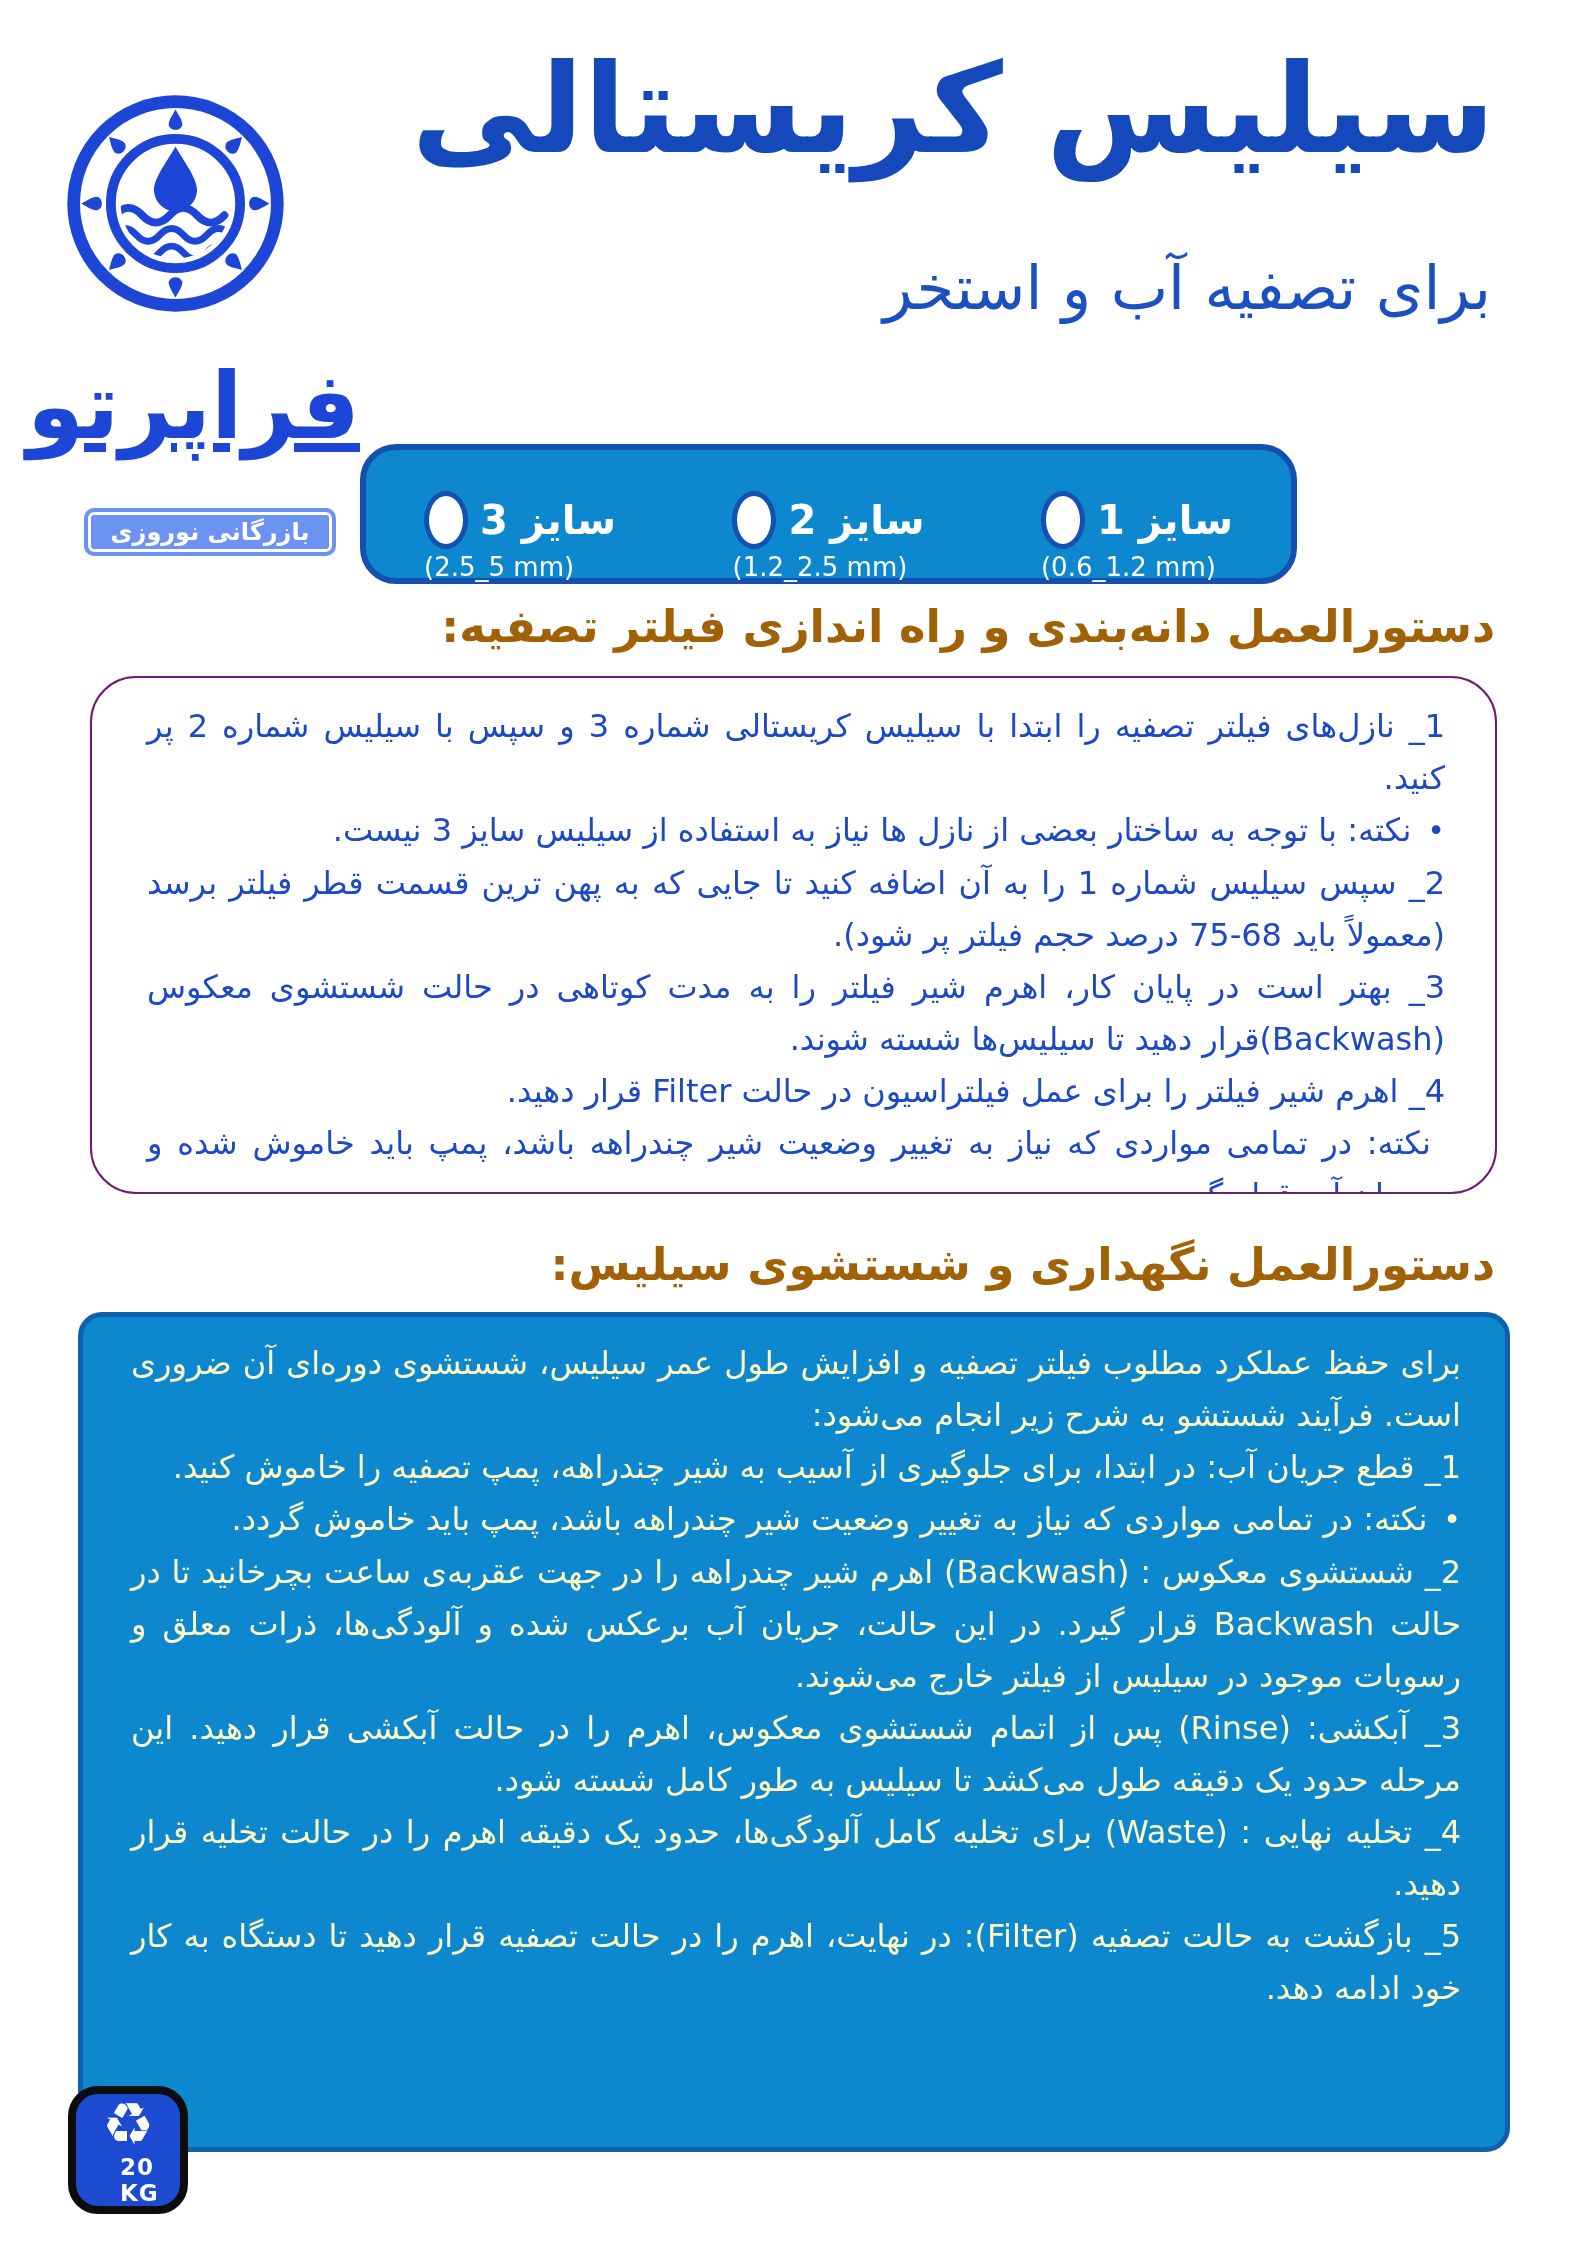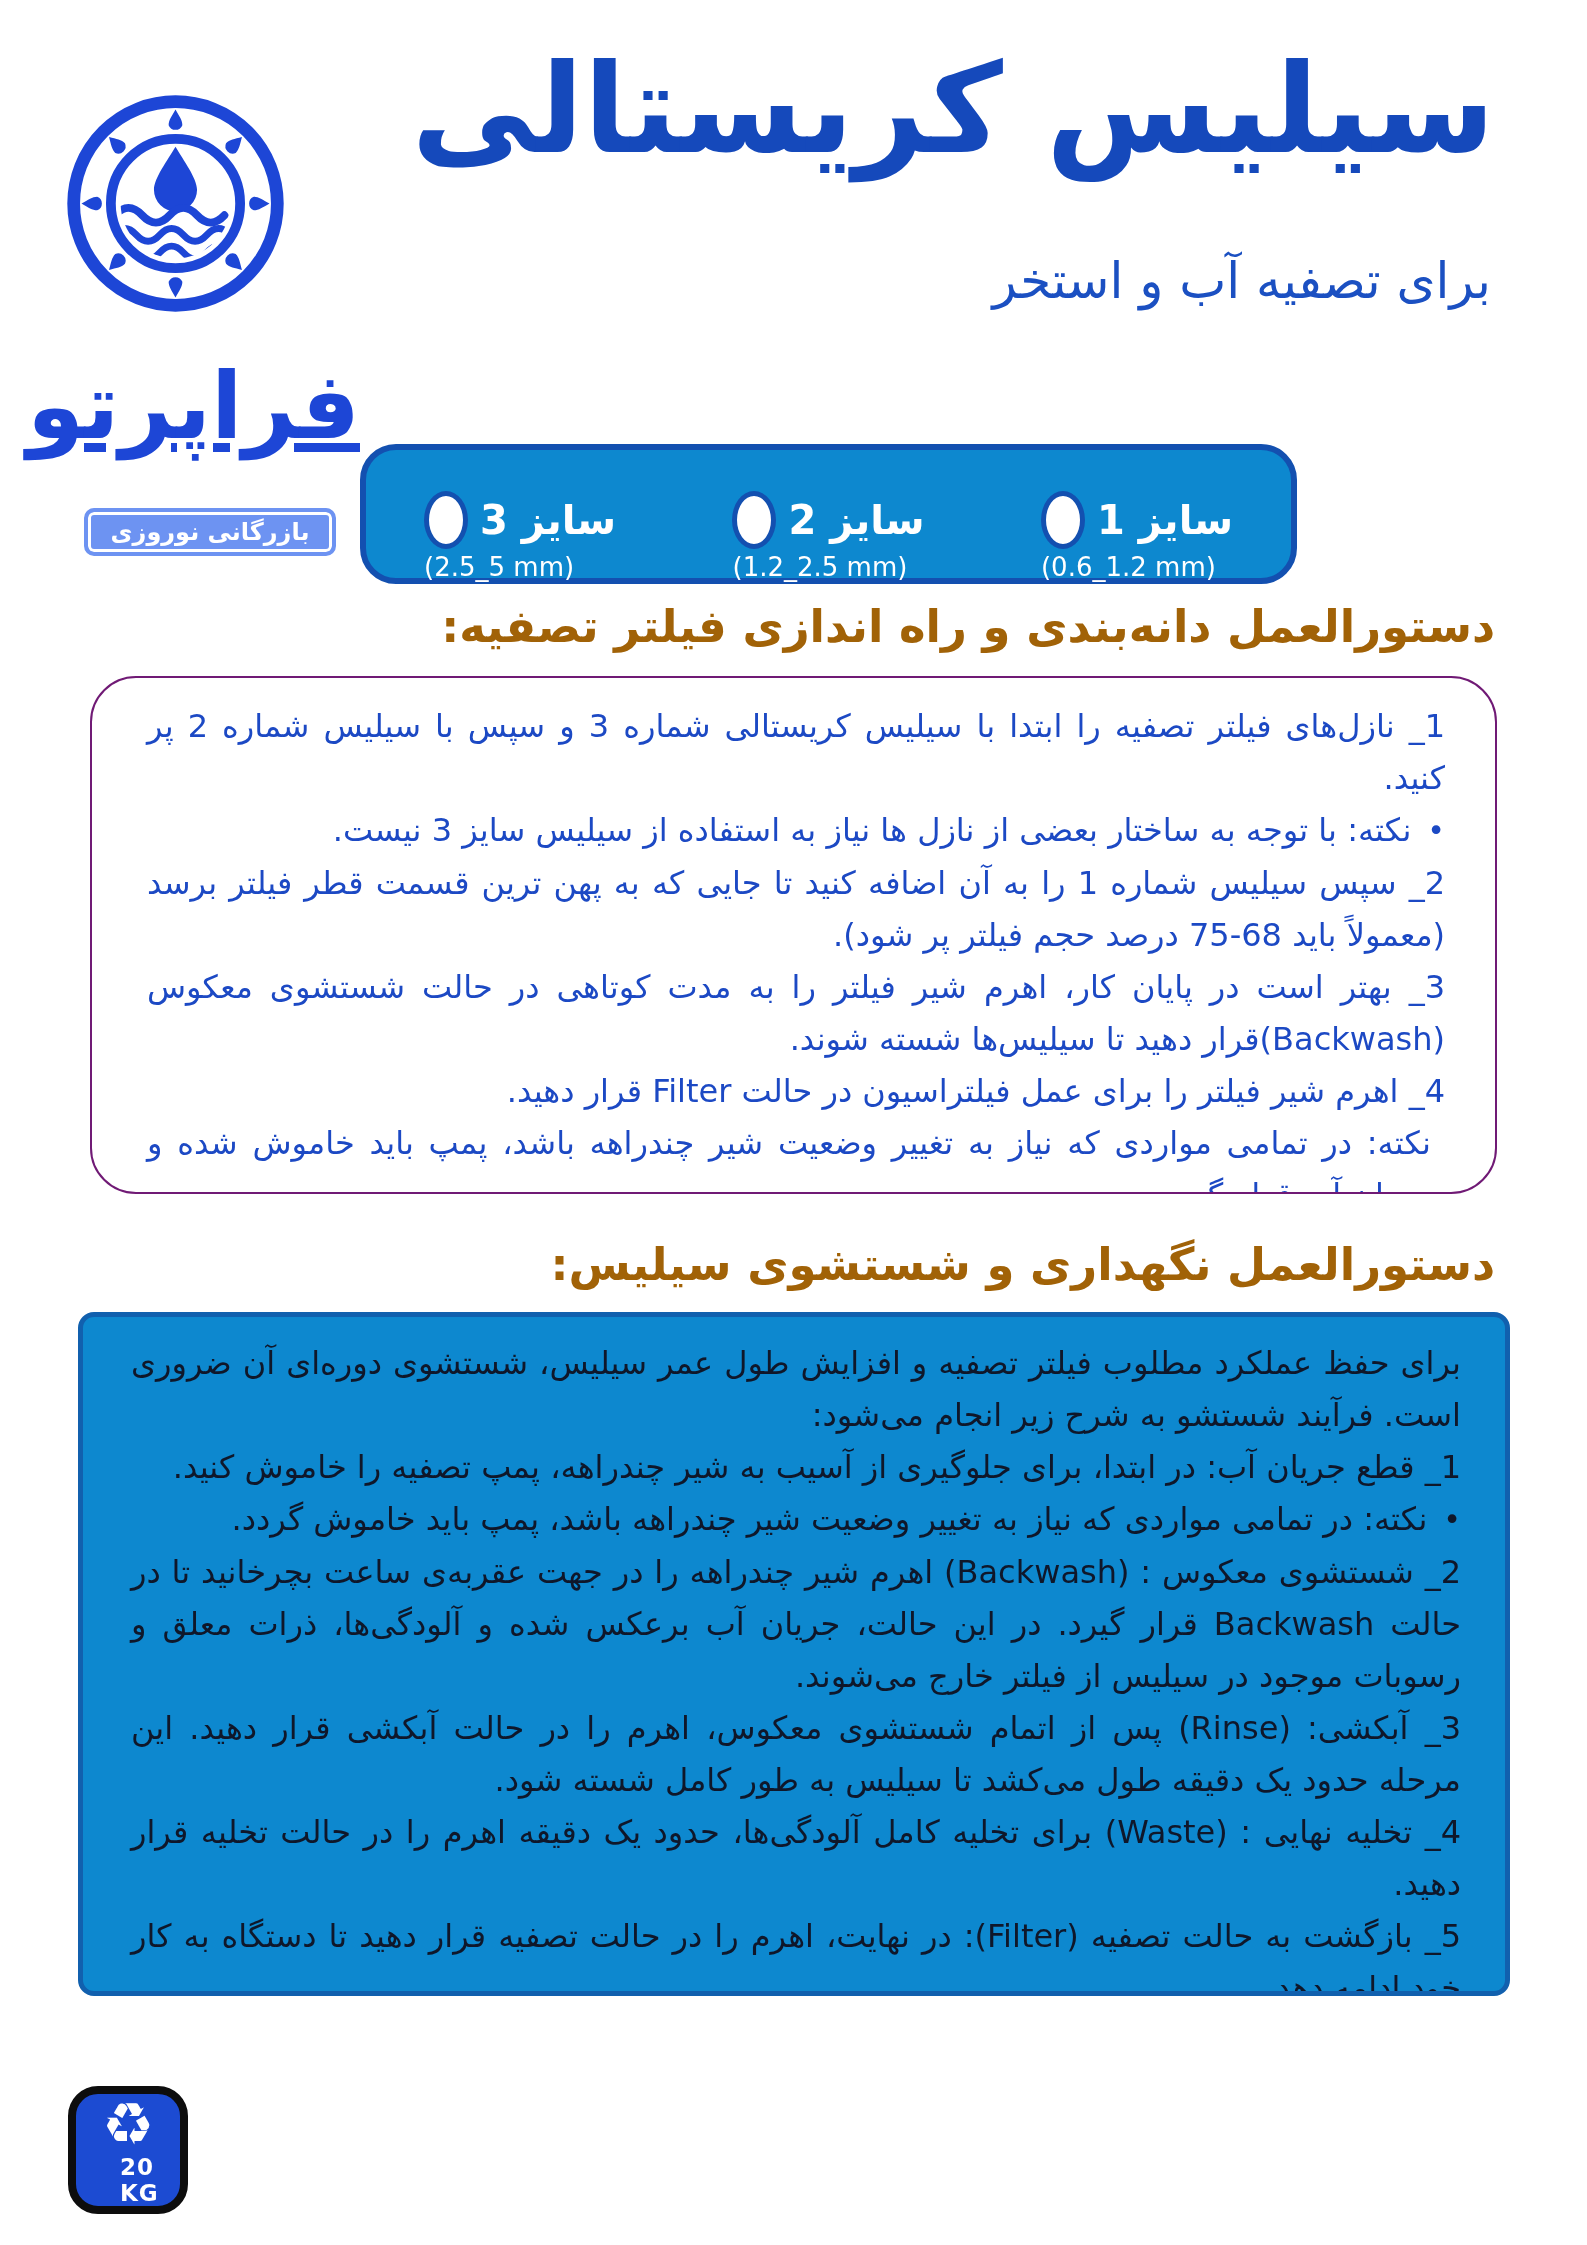--- a/index.html
+++ b/index.html
@@ -19,21 +19,21 @@
     box-shadow:inset 0 0 0 3px #ffffff;box-sizing:border-box;
     display:flex;align-items:center;justify-content:center;
     color:#fff;font-size:24px;font-weight:bold;direction:rtl;
   }
   
   .title{
     position:absolute;top:26px;right:92px;color:#1549bb;font-size:124px;
     font-weight:bold;direction:rtl;white-space:nowrap;line-height:1.35;
   }
   .subtitle{
-    position:absolute;top:252px;right:96px;color:#1b50c2;font-size:50px;
+    position:absolute;top:252px;right:96px;color:#1b50c2;font-size:61px;
     direction:rtl;white-space:nowrap;
   }
   
   .sizes-bar{
     position:absolute;left:360px;top:444px;width:937px;height:140px;
     background:#0d88cf;border:6px solid #1350b0;border-radius:36px;
     box-sizing:border-box;display:flex;direction:rtl;
     justify-content:space-between;padding:12px 58px 8px;
   }
   .size-item{display:flex;flex-direction:column;align-items:flex-end;margin-top:28px;}
@@ -53,23 +53,23 @@
   .heading-2{top:1238px;}
   
   .box{box-sizing:border-box;direction:rtl;overflow:hidden;}
   .box p{margin:0;line-height:52px;text-align:justify;}
   .box-setup{
     position:absolute;left:90px;top:676px;width:1407px;height:518px;
     background:#fff;border:2px solid #701a75;border-radius:46px;
     padding:22px 50px 8px 55px;color:#1c49c4;font-size:32px;
   }
   .box-maintenance{
-    position:absolute;left:78px;top:1312px;width:1432px;height:684px;
-    background:#0d88cf;border:5px solid #1160ae;border-radius:16px;
-    padding:20px 44px 8px 48px;color:#0f172a;font-size:32px;
+    position:absolute;left:78px;top:1312px;width:1432px;height:840px;
+    background:#0d88cf;border:5px solid #1160ae;border-radius:24px;
+    padding:20px 44px 8px 48px;color:#fef9c3;font-size:32px;
   }
   .dot{margin-left:16px;font-size:30px;}
   .indent{padding-right:14px;}
   
   .recycle-box{
     position:absolute;left:68px;top:2086px;width:120px;height:128px;
     background:#1c4bd2;border:8px solid #0d0d0d;border-radius:30px;
     box-sizing:border-box;display:flex;flex-direction:column;
     align-items:center;justify-content:center;
   }

